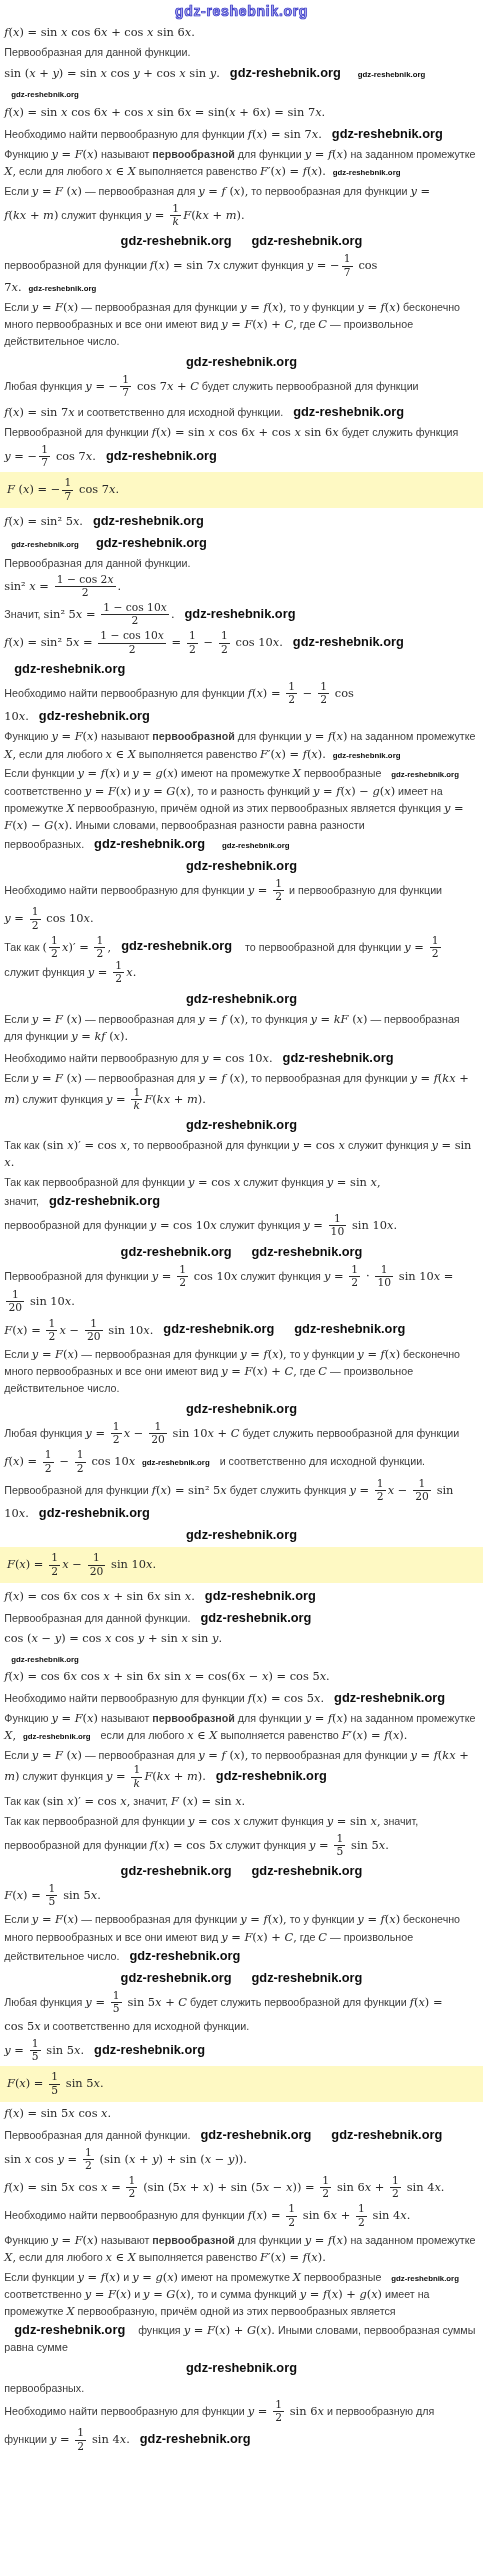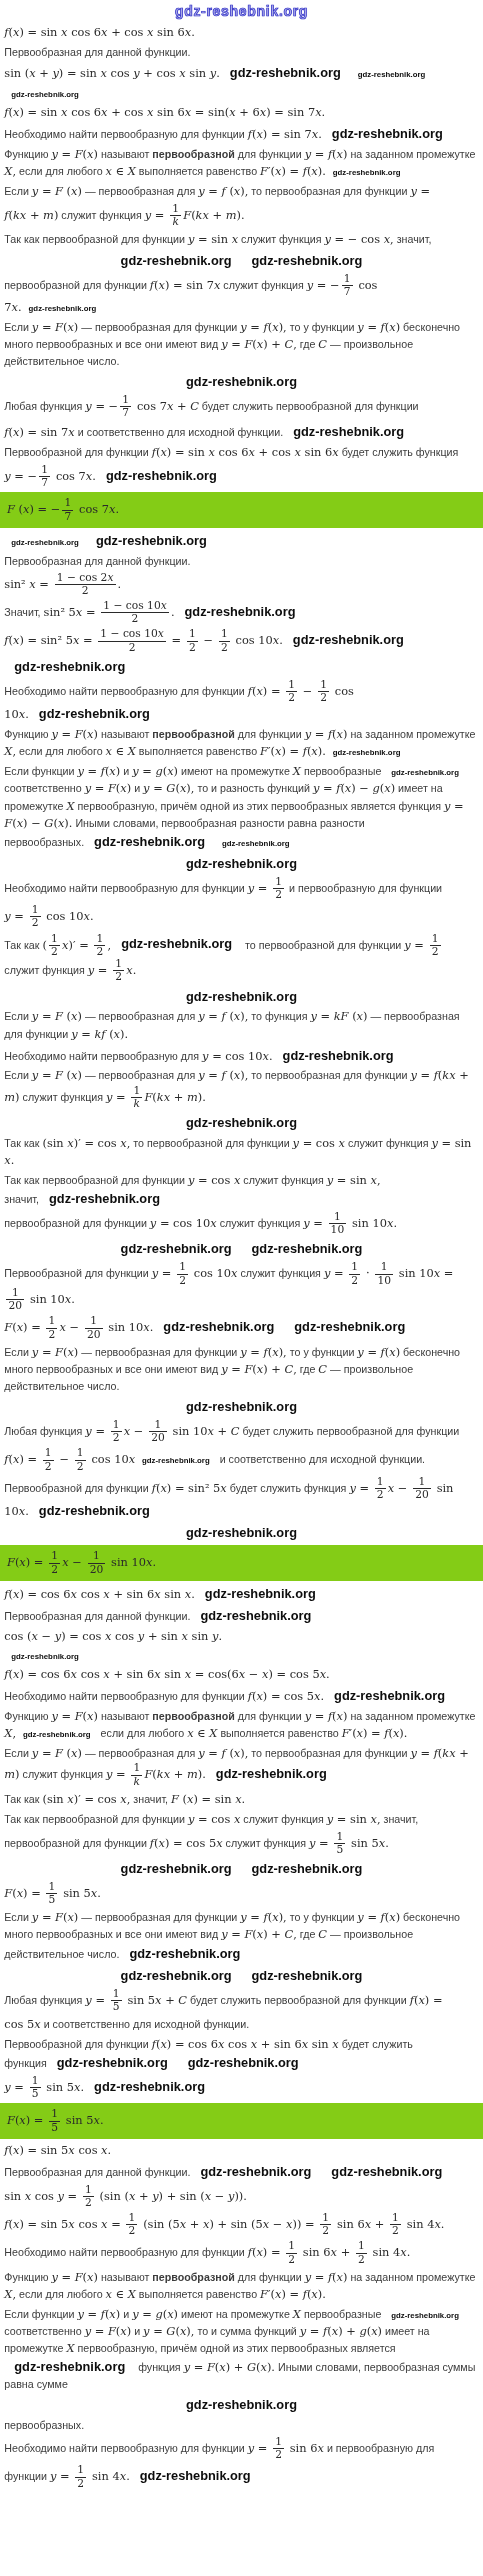--- a/index.html
+++ b/index.html
@@ -3,21 +3,21 @@
 <meta charset="utf-8">
 <style>
   html,body{margin:0;padding:0;background:#ffffff;}
   body{width:483px;font-family:"Liberation Sans",sans-serif;}
   .page{padding:1.4px 4.3px 7px 4.3px;box-sizing:border-box;}
   .wm-top{text-align:center;font-weight:bold;font-size:14px;letter-spacing:0.7px;
           color:#a9a9e8;-webkit-text-stroke:0.7px #3434c8;text-shadow:0 0 0.7px #3434c8;
           margin:1.4px 0 5.7px 0;font-family:"Liberation Sans",sans-serif;}
   .line{margin:2.8px 0;line-height:1.5;color:#3c3c3c;font-size:10.7px;}
   .line.ctr{text-align:center;}
-  .line.hl{background:#84cc16;margin-left:-4.3px;margin-right:-4.3px;padding:5px 7px;}
+  .line.hl{background:#fef9c3;margin-left:-4.3px;margin-right:-4.3px;padding:5px 7px;}
   .tx{color:#3c3c3c;}
   b.tx{font-weight:bold;}
   .ma{font-family:"DejaVu Serif",serif;font-size:11.4px;color:#2a2a2a;}
   .ma i{font-style:italic;}
   .fr{display:inline-block;vertical-align:middle;text-align:center;
       font-family:"DejaVu Serif",serif;color:#2a2a2a;line-height:1.15;margin:0 2.1px;font-size:10.7px;}
   .fr .n{display:block;border-bottom:0.7px solid #2a2a2a;padding:0 2.1px;}
   .fr .d{display:block;padding:0 2.1px;}
   .fr i,{font-style:italic;}
   .wm{font-weight:700;color:#0d0d0d;white-space:nowrap;font-family:"Liberation Sans",sans-serif;}
@@ -32,30 +32,30 @@
   <div>
       <div class="line"><span class="ma"><i>f</i>(<i>x</i>) = sin <i>x</i> cos 6<i>x</i> + cos <i>x</i> sin 6<i>x</i>.</span></div>
       <div class="line"><span class="tx">Первообразная для данной функции.</span></div>
       <div class="line"><span class="ma">sin (<i>x</i> + <i>y</i>) = sin <i>x</i> cos <i>y</i> + cos <i>x</i> sin <i>y</i>.</span><span class="wm wm-lg">gdz-reshebnik.org</span><span class="wm wm-sm">gdz-reshebnik.org</span></div>
       <div class="line"><span class="wm wm-sm">gdz-reshebnik.org</span></div>
       <div class="line"><span class="ma"><i>f</i>(<i>x</i>) = sin <i>x</i> cos 6<i>x</i> + cos <i>x</i> sin 6<i>x</i> = sin(<i>x</i> + 6<i>x</i>) = sin 7<i>x</i>.</span></div>
       <div class="line"><span class="tx">Необходимо найти первообразную для функции </span><span class="ma"><i>f</i>(<i>x</i>) = sin 7<i>x</i>.</span><span class="wm wm-lg">gdz-reshebnik.org</span></div>
       <div class="line"><span class="tx">Функцию </span><span class="ma"><i>y</i> = <i>F</i>(<i>x</i>)</span><span class="tx"> называют </span><b class="tx">первообразной</b><span class="tx"> для функции </span><span class="ma"><i>y</i> = <i>f</i>(<i>x</i>)</span><span class="tx"> на заданном промежутке </span><span class="ma"><i>X</i>,</span><span class="tx"> если для любого </span><span class="ma"><i>x</i> ∈ <i>X</i></span><span class="tx"> выполняется равенство </span><span class="ma"><i>F</i>′(<i>x</i>) = <i>f</i>(<i>x</i>).</span><span class="wm wm-sm">gdz-reshebnik.org</span></div>
       <div class="line"><span class="tx">Если </span><span class="ma"><i>y</i> = <i>F</i> (<i>x</i>)</span><span class="tx"> — первообразная для </span><span class="ma"><i>y</i> = <i>f</i> (<i>x</i>),</span><span class="tx"> то первообразная для функции </span><span class="ma"><i>y</i> =</span></div>
       <div class="line"><span class="ma"><i>f</i>(<i>kx</i> + <i>m</i>)</span><span class="tx"> служит функция </span><span class="ma"><i>y</i> = </span><span class="fr"><span class="n">1</span><span class="d"><i>k</i></span></span><span class="ma"><i>F</i>(<i>kx</i> + <i>m</i>).</span></div>
-      <div class="line"><span class="tx">Так как первообразной для функции </span><span class="ma"><i>y</i> = sin <i>x</i></span><span class="tx"> служит функция </span><span class="ma"><i>y</i> = − cos <i>x</i>,</span><span class="tx"> значит,</span></div>
       <div class="line ctr"><span class="wm wm-lg">gdz-reshebnik.org</span><span class="wm wm-lg">gdz-reshebnik.org</span></div>
       <div class="line"><span class="tx">первообразной для функции </span><span class="ma"><i>f</i>(<i>x</i>) = sin 7<i>x</i></span><span class="tx"> служит функция </span><span class="ma"><i>y</i> = −</span><span class="fr"><span class="n">1</span><span class="d">7</span></span><span class="ma"> cos 7<i>x</i>.</span><span class="wm wm-sm">gdz-reshebnik.org</span></div>
       <div class="line"><span class="tx">Если </span><span class="ma"><i>y</i> = <i>F</i>(<i>x</i>)</span><span class="tx"> — первообразная для функции </span><span class="ma"><i>y</i> = <i>f</i>(<i>x</i>),</span><span class="tx"> то у функции </span><span class="ma"><i>y</i> = <i>f</i>(<i>x</i>)</span><span class="tx"> бесконечно много первообразных и все они имеют вид </span><span class="ma"><i>y</i> = <i>F</i>(<i>x</i>) + <i>C</i>,</span><span class="tx"> где </span><span class="ma"><i>C</i></span><span class="tx"> — произвольное действительное число.</span></div>
       <div class="line ctr"><span class="wm wm-lg">gdz-reshebnik.org</span></div>
       <div class="line"><span class="tx">Любая функция </span><span class="ma"><i>y</i> = −</span><span class="fr"><span class="n">1</span><span class="d">7</span></span><span class="ma"> cos 7<i>x</i> + <i>C</i></span><span class="tx"> будет служить первообразной для функции</span></div>
       <div class="line"><span class="ma"><i>f</i>(<i>x</i>) = sin 7<i>x</i></span><span class="tx"> и соответственно для исходной функции.</span><span class="wm wm-lg">gdz-reshebnik.org</span></div>
       <div class="line"><span class="tx">Первообразной для функции </span><span class="ma"><i>f</i>(<i>x</i>) = sin <i>x</i> cos 6<i>x</i> + cos <i>x</i> sin 6<i>x</i></span><span class="tx"> будет служить функция</span></div>
       <div class="line"><span class="ma"><i>y</i> = −</span><span class="fr"><span class="n">1</span><span class="d">7</span></span><span class="ma"> cos 7<i>x</i>.</span><span class="wm wm-lg">gdz-reshebnik.org</span></div>
       <div class="line hl"><span class="ma"><i>F</i> (<i>x</i>) = −</span><span class="fr"><span class="n">1</span><span class="d">7</span></span><span class="ma"> cos 7<i>x</i>.</span></div>
+      <div class="line"><span class="ma"><i>f</i>(<i>x</i>) = sin² 5<i>x</i>.</span><span class="wm wm-lg">gdz-reshebnik.org</span></div>
       <div class="line"><span class="wm wm-sm">gdz-reshebnik.org</span><span class="wm wm-lg">gdz-reshebnik.org</span></div>
       <div class="line"><span class="tx">Первообразная для данной функции.</span></div>
       <div class="line"><span class="ma">sin² <i>x</i> = </span><span class="fr"><span class="n">1 − cos 2<i>x</i></span><span class="d">2</span></span><span class="ma">.</span></div>
       <div class="line"><span class="tx">Значит, </span><span class="ma">sin² 5<i>x</i> = </span><span class="fr"><span class="n">1 − cos 10<i>x</i></span><span class="d">2</span></span><span class="ma">.</span><span class="wm wm-lg">gdz-reshebnik.org</span></div>
       <div class="line"><span class="ma"><i>f</i>(<i>x</i>) = sin² 5<i>x</i> = </span><span class="fr"><span class="n">1 − cos 10<i>x</i></span><span class="d">2</span></span><span class="ma"> = </span><span class="fr"><span class="n">1</span><span class="d">2</span></span><span class="ma"> − </span><span class="fr"><span class="n">1</span><span class="d">2</span></span><span class="ma"> cos 10<i>x</i>.</span><span class="wm wm-lg">gdz-reshebnik.org</span></div>
       <div class="line"><span class="wm wm-lg">gdz-reshebnik.org</span></div>
       <div class="line"><span class="tx">Необходимо найти первообразную для функции </span><span class="ma"><i>f</i>(<i>x</i>) = </span><span class="fr"><span class="n">1</span><span class="d">2</span></span><span class="ma"> − </span><span class="fr"><span class="n">1</span><span class="d">2</span></span><span class="ma"> cos 10<i>x</i>.</span><span class="wm wm-lg">gdz-reshebnik.org</span></div>
       <div class="line"><span class="tx">Функцию </span><span class="ma"><i>y</i> = <i>F</i>(<i>x</i>)</span><span class="tx"> называют </span><b class="tx">первообразной</b><span class="tx"> для функции </span><span class="ma"><i>y</i> = <i>f</i>(<i>x</i>)</span><span class="tx"> на заданном промежутке </span><span class="ma"><i>X</i>,</span><span class="tx"> если для любого </span><span class="ma"><i>x</i> ∈ <i>X</i></span><span class="tx"> выполняется равенство </span><span class="ma"><i>F</i>′(<i>x</i>) = <i>f</i>(<i>x</i>).</span><span class="wm wm-sm">gdz-reshebnik.org</span></div>
       <div class="line"><span class="tx">Если функции </span><span class="ma"><i>y</i> = <i>f</i>(<i>x</i>)</span><span class="tx"> и </span><span class="ma"><i>y</i> = <i>g</i>(<i>x</i>)</span><span class="tx"> имеют на промежутке </span><span class="ma"><i>X</i></span><span class="tx"> первообразные </span><span class="wm wm-sm">gdz-reshebnik.org</span><span class="tx"> соответственно </span><span class="ma"><i>y</i> = <i>F</i>(<i>x</i>)</span><span class="tx"> и </span><span class="ma"><i>y</i> = <i>G</i>(<i>x</i>),</span><span class="tx"> то и разность функций </span><span class="ma"><i>y</i> = <i>f</i>(<i>x</i>) − <i>g</i>(<i>x</i>)</span><span class="tx"> имеет на промежутке </span><span class="ma"><i>X</i></span><span class="tx"> первообразную, причём одной из этих первообразных является функция </span><span class="ma"><i>y</i> = <i>F</i>(<i>x</i>) − <i>G</i>(<i>x</i>).</span><span class="tx"> Иными словами, первообразная разности равна разности первообразных.</span><span class="wm wm-lg">gdz-reshebnik.org</span><span class="wm wm-sm">gdz-reshebnik.org</span></div>
       <div class="line ctr"><span class="wm wm-lg">gdz-reshebnik.org</span></div>
@@ -90,21 +90,20 @@
       <div class="line"><span class="tx">Если </span><span class="ma"><i>y</i> = <i>F</i> (<i>x</i>)</span><span class="tx"> — первообразная для </span><span class="ma"><i>y</i> = <i>f</i> (<i>x</i>),</span><span class="tx"> то первообразная для функции </span><span class="ma"><i>y</i> = <i>f</i>(<i>kx</i> + <i>m</i>)</span><span class="tx"> служит функция </span><span class="ma"><i>y</i> = </span><span class="fr"><span class="n">1</span><span class="d"><i>k</i></span></span><span class="ma"><i>F</i>(<i>kx</i> + <i>m</i>).</span><span class="wm wm-lg">gdz-reshebnik.org</span></div>
       <div class="line"><span class="tx">Так как </span><span class="ma">(sin <i>x</i>)′ = cos <i>x</i>,</span><span class="tx"> значит, </span><span class="ma"><i>F</i> (<i>x</i>) = sin <i>x</i>.</span></div>
       <div class="line"><span class="tx">Так как первообразной для функции </span><span class="ma"><i>y</i> = cos <i>x</i></span><span class="tx"> служит функция </span><span class="ma"><i>y</i> = sin <i>x</i>,</span><span class="tx"> значит,</span></div>
       <div class="line"><span class="tx">первообразной для функции </span><span class="ma"><i>f</i>(<i>x</i>) = cos 5<i>x</i></span><span class="tx"> служит функция </span><span class="ma"><i>y</i> = </span><span class="fr"><span class="n">1</span><span class="d">5</span></span><span class="ma"> sin 5<i>x</i>.</span></div>
       <div class="line ctr"><span class="wm wm-lg">gdz-reshebnik.org</span><span class="wm wm-lg">gdz-reshebnik.org</span></div>
       <div class="line"><span class="ma"><i>F</i>(<i>x</i>) = </span><span class="fr"><span class="n">1</span><span class="d">5</span></span><span class="ma"> sin 5<i>x</i>.</span></div>
       <div class="line"><span class="tx">Если </span><span class="ma"><i>y</i> = <i>F</i>(<i>x</i>)</span><span class="tx"> — первообразная для функции </span><span class="ma"><i>y</i> = <i>f</i>(<i>x</i>),</span><span class="tx"> то у функции </span><span class="ma"><i>y</i> = <i>f</i>(<i>x</i>)</span><span class="tx"> бесконечно много первообразных и все они имеют вид </span><span class="ma"><i>y</i> = <i>F</i>(<i>x</i>) + <i>C</i>,</span><span class="tx"> где </span><span class="ma"><i>C</i></span><span class="tx"> — произвольное действительное число.</span><span class="wm wm-lg">gdz-reshebnik.org</span></div>
       <div class="line ctr"><span class="wm wm-lg">gdz-reshebnik.org</span><span class="wm wm-lg">gdz-reshebnik.org</span></div>
       <div class="line"><span class="tx">Любая функция </span><span class="ma"><i>y</i> = </span><span class="fr"><span class="n">1</span><span class="d">5</span></span><span class="ma"> sin 5<i>x</i> + <i>C</i></span><span class="tx"> будет служить первообразной для функции </span><span class="ma"><i>f</i>(<i>x</i>) =</span></div>
       <div class="line"><span class="ma">cos 5<i>x</i></span><span class="tx"> и соответственно для исходной функции.</span></div>
-      <div class="line"><span class="tx">Первообразной для функции </span><span class="ma"><i>f</i>(<i>x</i>) = cos 6<i>x</i> cos <i>x</i> + sin 6<i>x</i> sin <i>x</i></span><span class="tx"> будет служить функция</span><span class="wm wm-lg">gdz-reshebnik.org</span><span class="wm wm-lg">gdz-reshebnik.org</span></div>
       <div class="line"><span class="ma"><i>y</i> = </span><span class="fr"><span class="n">1</span><span class="d">5</span></span><span class="ma"> sin 5<i>x</i>.</span><span class="wm wm-lg">gdz-reshebnik.org</span></div>
       <div class="line hl"><span class="ma"><i>F</i>(<i>x</i>) = </span><span class="fr"><span class="n">1</span><span class="d">5</span></span><span class="ma"> sin 5<i>x</i>.</span></div>
       <div class="line"><span class="ma"><i>f</i>(<i>x</i>) = sin 5<i>x</i> cos <i>x</i>.</span></div>
       <div class="line"><span class="tx">Первообразная для данной функции.</span><span class="wm wm-lg">gdz-reshebnik.org</span><span class="wm wm-lg">gdz-reshebnik.org</span></div>
       <div class="line"><span class="ma">sin <i>x</i> cos <i>y</i> = </span><span class="fr"><span class="n">1</span><span class="d">2</span></span><span class="ma"> (sin (<i>x</i> + <i>y</i>) + sin (<i>x</i> − <i>y</i>)).</span></div>
       <div class="line"><span class="ma"><i>f</i>(<i>x</i>) = sin 5<i>x</i> cos <i>x</i> = </span><span class="fr"><span class="n">1</span><span class="d">2</span></span><span class="ma"> (sin (5<i>x</i> + <i>x</i>) + sin (5<i>x</i> − <i>x</i>)) = </span><span class="fr"><span class="n">1</span><span class="d">2</span></span><span class="ma"> sin 6<i>x</i> + </span><span class="fr"><span class="n">1</span><span class="d">2</span></span><span class="ma"> sin 4<i>x</i>.</span></div>
       <div class="line"><span class="tx">Необходимо найти первообразную для функции </span><span class="ma"><i>f</i>(<i>x</i>) = </span><span class="fr"><span class="n">1</span><span class="d">2</span></span><span class="ma"> sin 6<i>x</i> + </span><span class="fr"><span class="n">1</span><span class="d">2</span></span><span class="ma"> sin 4<i>x</i>.</span></div>
       <div class="line"><span class="tx">Функцию </span><span class="ma"><i>y</i> = <i>F</i>(<i>x</i>)</span><span class="tx"> называют </span><b class="tx">первообразной</b><span class="tx"> для функции </span><span class="ma"><i>y</i> = <i>f</i>(<i>x</i>)</span><span class="tx"> на заданном промежутке </span><span class="ma"><i>X</i>,</span><span class="tx"> если для любого </span><span class="ma"><i>x</i> ∈ <i>X</i></span><span class="tx"> выполняется равенство </span><span class="ma"><i>F</i>′(<i>x</i>) = <i>f</i>(<i>x</i>).</span></div>
       <div class="line"><span class="tx">Если функции </span><span class="ma"><i>y</i> = <i>f</i>(<i>x</i>)</span><span class="tx"> и </span><span class="ma"><i>y</i> = <i>g</i>(<i>x</i>)</span><span class="tx"> имеют на промежутке </span><span class="ma"><i>X</i></span><span class="tx"> первообразные </span><span class="wm wm-sm">gdz-reshebnik.org</span><span class="tx"> соответственно </span><span class="ma"><i>y</i> = <i>F</i>(<i>x</i>)</span><span class="tx"> и </span><span class="ma"><i>y</i> = <i>G</i>(<i>x</i>),</span><span class="tx"> то и сумма функций </span><span class="ma"><i>y</i> = <i>f</i>(<i>x</i>) + <i>g</i>(<i>x</i>)</span><span class="tx"> имеет на промежутке </span><span class="ma"><i>X</i></span><span class="tx"> первообразную, причём одной из этих первообразных является </span><span class="wm wm-lg">gdz-reshebnik.org</span><span class="tx"> функция </span><span class="ma"><i>y</i> = <i>F</i>(<i>x</i>) + <i>G</i>(<i>x</i>).</span><span class="tx"> Иными словами, первообразная суммы равна сумме</span></div>
       <div class="line ctr"><span class="wm wm-lg">gdz-reshebnik.org</span></div>

